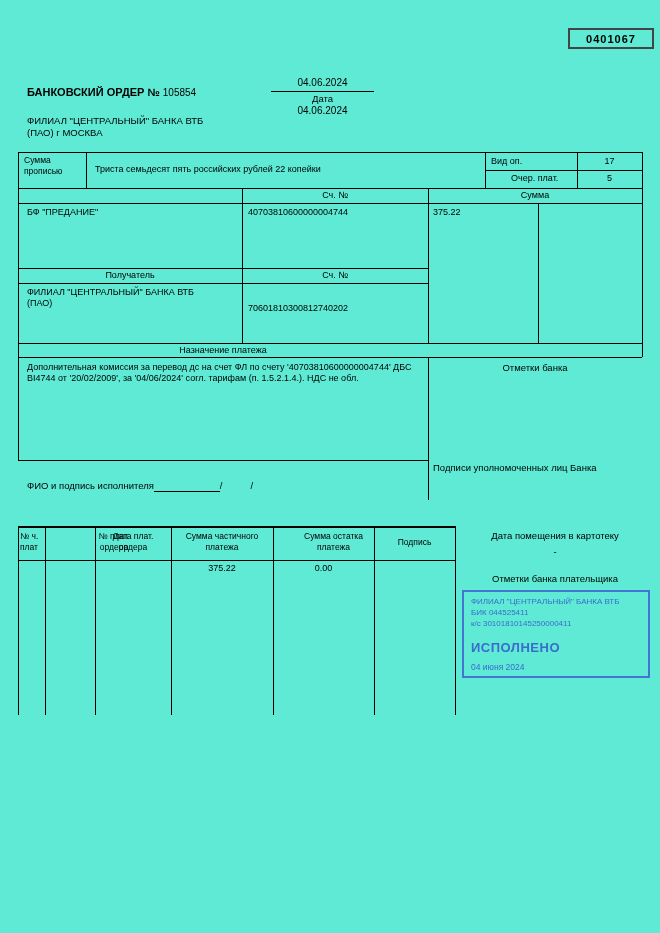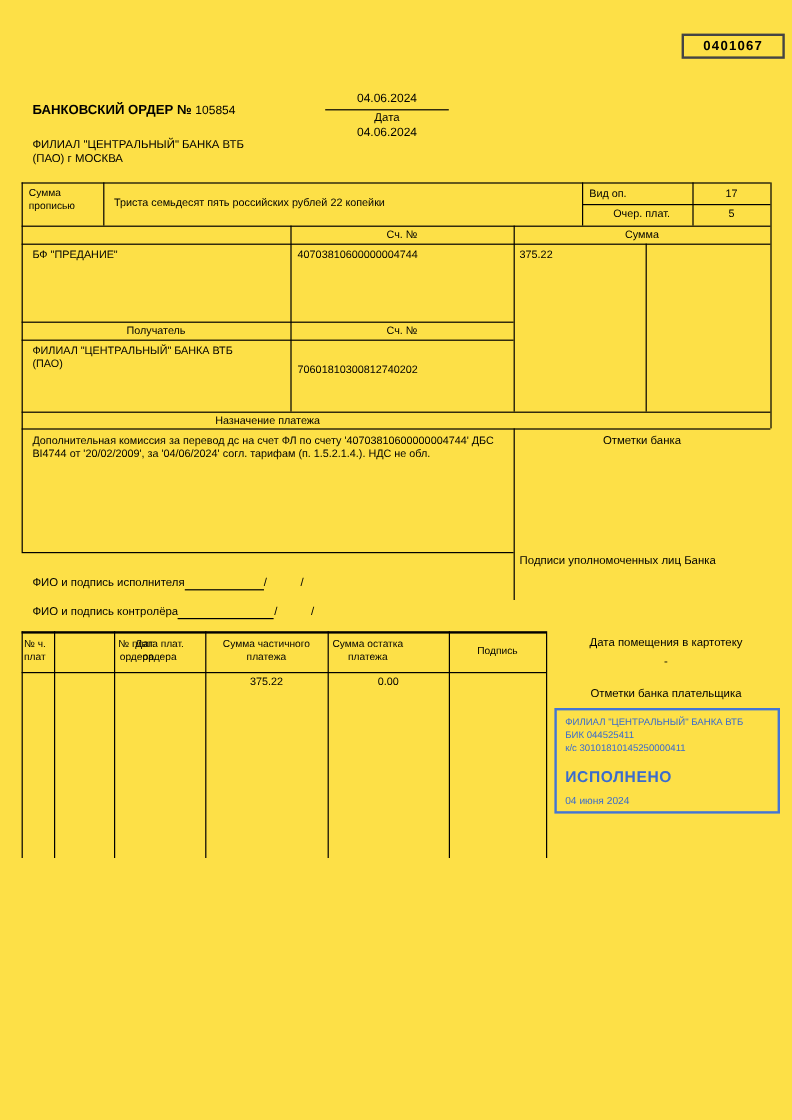--- a/index.html
+++ b/index.html
@@ -1,17 +1,17 @@
 <!DOCTYPE html>
 <html><head>
 <meta charset="utf-8">
 <style>
   html,body{margin:0;padding:0;background:#888;}
   .page{
-    position:relative;width:660px;height:933px;background:#fde047;
+    position:relative;width:660px;height:933px;background:#5eead4;
     font-family:"Liberation Sans","DejaVu Sans",sans-serif;color:#000;
     overflow:hidden;margin:0 auto;
   }
   .t{position:absolute;white-space:pre-line;line-height:1.25;}
   .c{text-align:center;}
   .b{font-weight:bold;}
   .hl{position:absolute;height:0;border-top:1px solid #000;}
   .vl{position:absolute;width:0;border-left:1px solid #000;}
   .codebox{
     position:absolute;left:568px;top:28px;width:82px;height:17px;
@@ -90,41 +90,40 @@
   <div class="t fs9" style="left:27px;top:287px;width:210px;">ФИЛИАЛ "ЦЕНТРАЛЬНЫЙ" БАНКА ВТБ
 (ПАО)</div>
   <div class="t fs9" style="left:248px;top:303px;">70601810300812740202</div>
 
   <div class="t fs9 c" style="left:18px;top:345px;width:410px;">Назначение платежа</div>
   <div class="t fs9" style="left:27px;top:362px;width:398px;">Дополнительная комиссия за перевод дс на счет ФЛ по счету '40703810600000004744' ДБС BI4744 от '20/02/2009', за '04/06/2024' согл. тарифам (п. 1.5.2.1.4.). НДС не обл.</div>
   <div class="t fs95 c" style="left:428px;top:362px;width:214px;">Отметки банка</div>
   <div class="t fs95" style="left:433px;top:462px;width:210px;">Подписи уполномоченных лиц Банка</div>
 
   <div class="t fs95" style="left:27px;top:480px;white-space:nowrap;"><span>ФИО и подпись исполнителя</span><span class="underline-seg" style="width:66px;"></span><span>/</span><span style="display:inline-block;width:28px;"></span><span>/</span></div>
-  <div class="t fs95" style="left:27px;top:504px;white-space:nowrap;"><span>ФИО и подпись контролёра</span><span class="underline-seg" style="width:80px;"></span><span>/</span><span style="display:inline-block;width:28px;"></span><span>/</span></div>
 
   <div class="hl" style="left:18px;top:526px;width:437px;border-top-width:2px;"></div>
   <div class="hl" style="left:18px;top:560px;width:437px;"></div>
   <div class="vl" style="left:18px;top:526px;height:189px;"></div>
   <div class="vl" style="left:45px;top:526px;height:189px;"></div>
   <div class="vl" style="left:95px;top:526px;height:189px;"></div>
   <div class="vl" style="left:171px;top:526px;height:189px;"></div>
   <div class="vl" style="left:273px;top:526px;height:189px;"></div>
   <div class="vl" style="left:374px;top:526px;height:189px;"></div>
   <div class="vl" style="left:455px;top:526px;height:189px;"></div>
 
   <div class="t fs85" style="left:20px;top:531px;width:24px;">№ ч.
 плат</div>
   <div class="t fs85 c" style="left:45px;top:531px;width:50px;margin-left:44px;">№ плат.
 ордера</div>
   <div class="t fs85 c" style="left:95px;top:531px;width:76px;">Дата плат.
 ордера</div>
   <div class="t fs85 c" style="left:171px;top:531px;width:102px;">Сумма частичного
 платежа</div>
-  <div class="t fs85 c" style="left:256px;top:531px;width:101px;">Сумма остатка
+  <div class="t fs85 c" style="left:283px;top:531px;width:101px;">Сумма остатка
 платежа</div>
   <div class="t fs85 c" style="left:374px;top:537px;width:81px;">Подпись</div>
 
   <div class="t fs9 c" style="left:171px;top:563px;width:102px;">375.22</div>
   <div class="t fs9 c" style="left:273px;top:563px;width:101px;">0.00</div>
 
   <div class="t fs95 c" style="left:460px;top:530px;width:190px;">Дата помещения в картотеку</div>
   <div class="t fs95 c" style="left:460px;top:546px;width:190px;">-</div>
   <div class="t fs95 c" style="left:460px;top:573px;width:190px;">Отметки банка плательщика</div>
 

